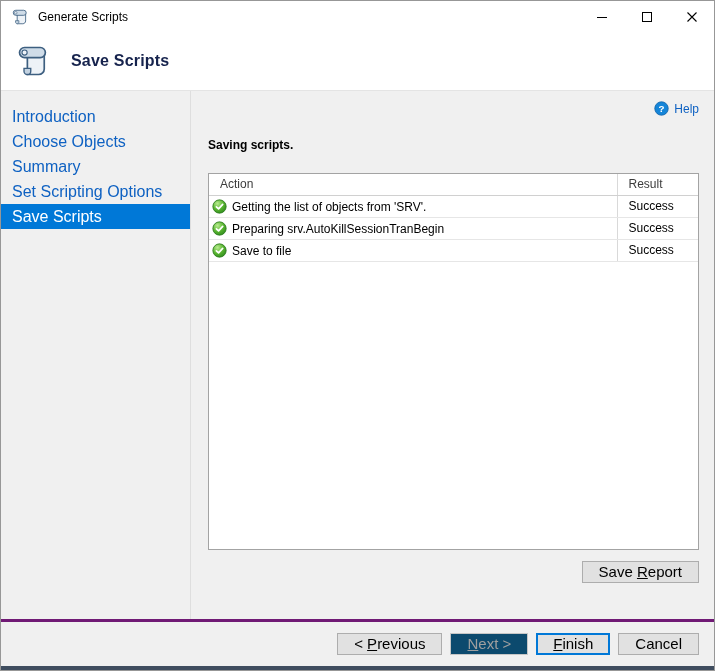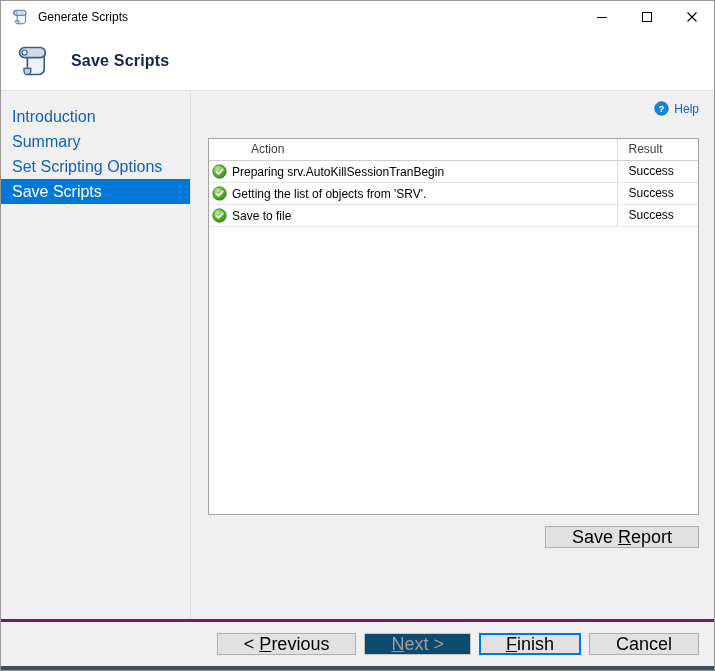--- a/index.html
+++ b/index.html
@@ -36,30 +36,30 @@
 
   .content{flex:1;display:flex;flex-direction:column;padding:9px 15px 0 17px;min-width:0}
   .help-row{display:flex;justify-content:flex-end;align-items:center;height:17px}
   .help-link{display:inline-flex;align-items:center;gap:5px;color:var(--link-blue);cursor:pointer}
   .status-text{font-weight:bold;margin-top:21px;font-size:12px}
 
   .table-panel{margin-top:21px;height:377px;background:#fff;border:1px solid #a3a3a3;overflow:hidden}
   table{width:100%;border-collapse:collapse;table-layout:fixed;font-size:12px}
   col.col-result{width:81px}
   thead th{height:21px;font-weight:normal;text-align:left;color:#3c3c3c;border-bottom:1px solid #d0d0d0;background:#fff}
-  th.h-action{padding-left:42px}
+  th.h-action{padding-left:11px}
   th.h-result,td.r-result{border-left:1px solid #d9d9d9;padding-left:11px}
   tbody td{height:22px;border-bottom:1px solid #e6e6e6;vertical-align:middle}
   td.r-action{padding-left:3px;white-space:nowrap;overflow:hidden}
   td.r-action .check{vertical-align:-3px;margin-right:5px}
 
   .report-row{display:flex;justify-content:flex-end;margin-top:11px}
 
   
-  .btn{height:22px;min-width:72px;padding:0 26px;background:#e1e1e1;border:1px solid #adadad;font-family:inherit;font-size:18px;color:#000;cursor:pointer;line-height:18px}
+  .btn{height:22px;min-width:72px;padding:0 16px;background:#e1e1e1;border:1px solid #adadad;font-family:inherit;font-size:15px;color:#000;cursor:pointer;line-height:18px}
   .btn.wide{min-width:95px}
   .btn.default{border-color:var(--accent);box-shadow:inset 0 0 0 1px var(--accent)}
   .btn:disabled{color:#9f9f9f;border-color:#c6c6c6;background:#0c4a6e;cursor:default}
   .ak{text-decoration:underline}
 
   
   .footer{flex:0 0 47px;border-top:3px solid #701a75;background:#f0f0f0;display:flex;align-items:center;justify-content:flex-end;gap:8px;padding-right:15px}
   .bottom-strip{flex:0 0 4px;background:var(--bottom-strip)}
 </style>
 </head>
@@ -111,66 +111,68 @@
       <rect x="4" y="4" width="23" height="9" rx="4.5" fill="#cfdce8" stroke="#3d5f80" stroke-width="1.5"></rect>
       <circle cx="8.5" cy="8.5" r="2.3" fill="#eef3f8" stroke="#3d5f80" stroke-width="1"></circle>
     </svg>
     <span class="header-title">Save Scripts</span>
   </div>
 
   <div class="main">
 
     <nav class="sidebar">
       <div class="nav-item">Introduction</div>
+      <div class="nav-item">Choose Objects</div>
       <div class="nav-item">Summary</div>
       <div class="nav-item">Set Scripting Options</div>
       <div class="nav-item selected">Save Scripts</div>
     </nav>
 
     <div class="content">
 
       <div class="help-row">
         <span class="help-link">
           <svg viewBox="0 0 16 16" width="15" height="15">
             <circle cx="8" cy="8" r="7.2" fill="#1585d8" stroke="#0c5fa6" stroke-width="0.8"></circle>
             <text x="8" y="11.6" text-anchor="middle" font-size="10.5" font-weight="bold" fill="#fff" font-family="Liberation Sans, sans-serif">?</text>
           </svg>
           <span>Help</span>
         </span>
       </div>
 
+      <div class="status-text">Saving scripts.</div>
 
       <div class="table-panel">
         <table>
           <colgroup>
               <col>
               <col class="col-result">
             </colgroup>
           <thead>
             <tr>
               <th class="h-action">Action</th>
               <th class="h-result">Result</th>
             </tr>
           </thead>
           <tbody>
             <tr>
               <td class="r-action">
                 <svg class="check" viewBox="0 0 16 16" width="15" height="15">
                   <circle cx="8" cy="8" r="7.1" fill="url(#gGreen)" stroke="#2b7a1b" stroke-width="0.9"></circle>
                   <path d="M4.7 8.3 L7 10.5 L11.4 5.7" fill="none" stroke="#fff" stroke-width="1.8" stroke-linecap="round" stroke-linejoin="round"></path>
-                </svg><span>Preparing srv.AutoKillSessionTranBegin</span>
+                </svg><span>Getting the list of objects from 'SRV'.</span>
               </td>
               <td class="r-result">Success</td>
             </tr>
             <tr>
               <td class="r-action">
                 <svg class="check" viewBox="0 0 16 16" width="15" height="15">
                   <circle cx="8" cy="8" r="7.1" fill="url(#gGreen)" stroke="#2b7a1b" stroke-width="0.9"></circle>
                   <path d="M4.7 8.3 L7 10.5 L11.4 5.7" fill="none" stroke="#fff" stroke-width="1.8" stroke-linecap="round" stroke-linejoin="round"></path>
-                </svg><span>Getting the list of objects from 'SRV'.</span>
+                </svg><span>Preparing srv.AutoKillSessionTranBegin</span>
               </td>
               <td class="r-result">Success</td>
             </tr>
             <tr>
               <td class="r-action">
                 <svg class="check" viewBox="0 0 16 16" width="15" height="15">
                   <circle cx="8" cy="8" r="7.1" fill="url(#gGreen)" stroke="#2b7a1b" stroke-width="0.9"></circle>
                   <path d="M4.7 8.3 L7 10.5 L11.4 5.7" fill="none" stroke="#fff" stroke-width="1.8" stroke-linecap="round" stroke-linejoin="round"></path>
                 </svg><span>Save to file</span>
               </td>

